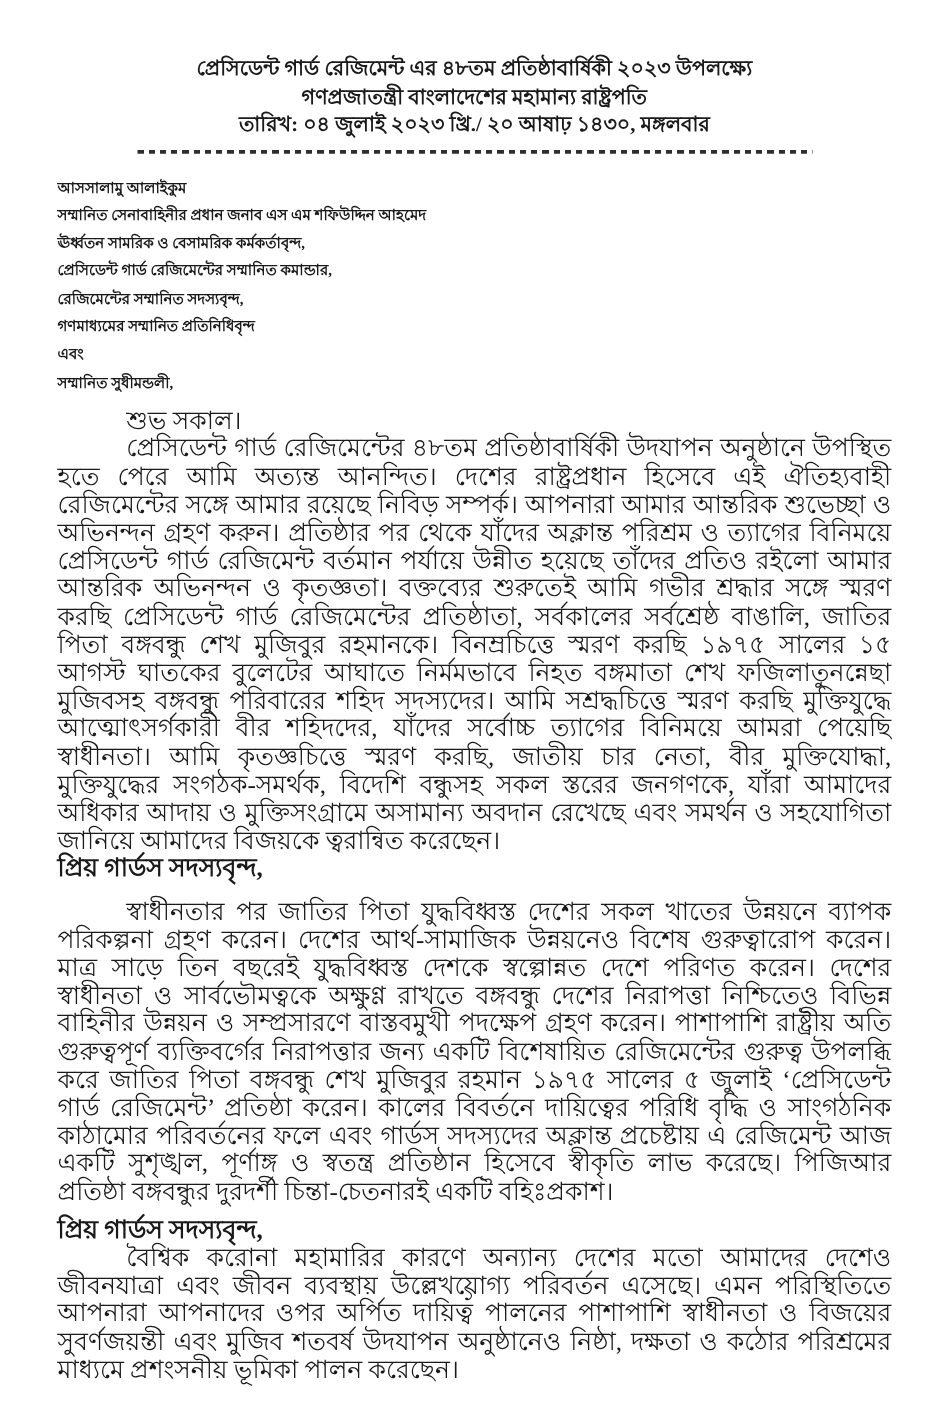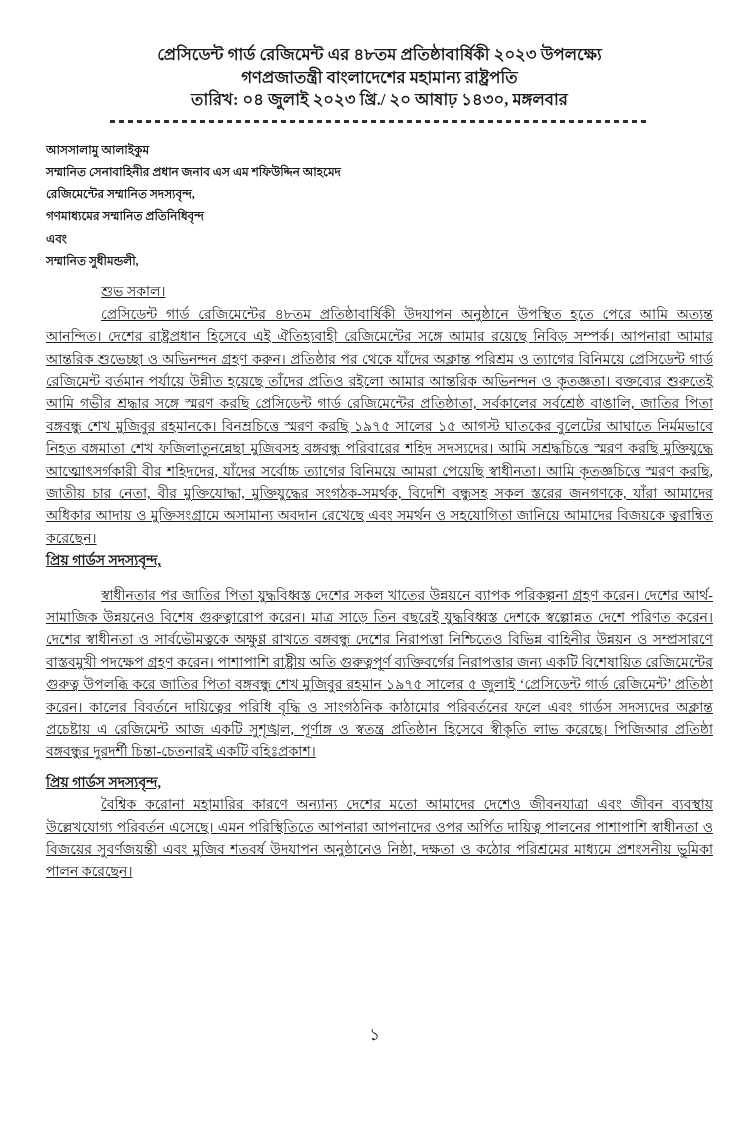--- a/index.html
+++ b/index.html
@@ -35,24 +35,23 @@
     background: repeating-linear-gradient(90deg, #2e2e2e 0 5px, transparent 5px 9px);
   }
   
   .salutation {
     font-weight: 700;
     font-size: 12px;
     line-height: 22.3px;
   }
   
   .body-copy {
-    font-size: 14px;
+    font-size: 20px;
     line-height: 22.4px;
     text-align: justify;
-    text-decoration: underline;
   }
   .body-copy p { margin: 0; }
   .greeting {
     margin-top: 9px !important;
     text-indent: 55px;
     text-align: left;
   }
   .para { text-indent: 55px; }
   .address {
     font-weight: 700;
@@ -79,20 +78,22 @@
     <div class="h-line">প্রেসিডেন্ট গার্ড রেজিমেন্ট এর ৪৮তম প্রতিষ্ঠাবার্ষিকী ২০২৩ উপলক্ষ্যে</div>
     <div class="h-line">গণপ্রজাতন্ত্রী বাংলাদেশের মহামান্য রাষ্ট্রপতি</div>
     <div class="h-line">তারিখ: ০৪ জুলাই ২০২৩ খ্রি./ ২০ আষাঢ় ১৪৩০, মঙ্গলবার</div>
   </header>
 
   <div class="separator"></div>
 
   <section class="salutation">
     <div>আসসালামু আলাইকুম</div>
     <div>সম্মানিত সেনাবাহিনীর প্রধান জনাব এস এম শফিউদ্দিন আহমেদ</div>
+    <div>ঊর্ধ্বতন সামরিক ও বেসামরিক কর্মকর্তাবৃন্দ,</div>
+    <div>প্রেসিডেন্ট গার্ড রেজিমেন্টের সম্মানিত কমান্ডার,</div>
     <div>রেজিমেন্টের সম্মানিত সদস্যবৃন্দ,</div>
     <div>গণমাধ্যমের সম্মানিত প্রতিনিধিবৃন্দ</div>
     <div>এবং</div>
     <div>সম্মানিত সুধীমন্ডলী,</div>
   </section>
 
   <section class="body-copy">
     <p class="greeting">শুভ সকাল।</p>
     <p class="para">প্রেসিডেন্ট গার্ড রেজিমেন্টের ৪৮তম প্রতিষ্ঠাবার্ষিকী উদযাপন অনুষ্ঠানে উপস্থিত হতে পেরে আমি অত্যন্ত আনন্দিত। দেশের রাষ্ট্রপ্রধান হিসেবে এই ঐতিহ্যবাহী রেজিমেন্টের সঙ্গে আমার রয়েছে নিবিড় সম্পর্ক। আপনারা আমার আন্তরিক শুভেচ্ছা ও অভিনন্দন গ্রহণ করুন। প্রতিষ্ঠার পর থেকে যাঁদের অক্লান্ত পরিশ্রম ও ত্যাগের বিনিময়ে প্রেসিডেন্ট গার্ড রেজিমেন্ট বর্তমান পর্যায়ে উন্নীত হয়েছে তাঁদের প্রতিও রইলো আমার আন্তরিক অভিনন্দন ও কৃতজ্ঞতা। বক্তব্যের শুরুতেই আমি গভীর শ্রদ্ধার সঙ্গে স্মরণ করছি প্রেসিডেন্ট গার্ড রেজিমেন্টের প্রতিষ্ঠাতা, সর্বকালের সর্বশ্রেষ্ঠ বাঙালি, জাতির পিতা বঙ্গবন্ধু শেখ মুজিবুর রহমানকে। বিনম্রচিত্তে স্মরণ করছি ১৯৭৫ সালের ১৫ আগস্ট ঘাতকের বুলেটের আঘাতে নির্মমভাবে নিহত বঙ্গমাতা শেখ ফজিলাতুনন্নেছা মুজিবসহ বঙ্গবন্ধু পরিবারের শহিদ সদস্যদের। আমি সশ্রদ্ধচিত্তে স্মরণ করছি মুক্তিযুদ্ধে আত্মোৎসর্গকারী বীর শহিদদের, যাঁদের সর্বোচ্চ ত্যাগের বিনিময়ে আমরা পেয়েছি স্বাধীনতা। আমি কৃতজ্ঞচিত্তে স্মরণ করছি, জাতীয় চার নেতা, বীর মুক্তিযোদ্ধা, মুক্তিযুদ্ধের সংগঠক-সমর্থক, বিদেশি বন্ধুসহ সকল স্তরের জনগণকে, যাঁরা আমাদের অধিকার আদায় ও মুক্তিসংগ্রামে অসামান্য অবদান রেখেছে এবং সমর্থন ও সহযোগিতা জানিয়ে আমাদের বিজয়কে ত্বরান্বিত করেছেন।</p>
     <p class="address">প্রিয় গার্ডস সদস্যবৃন্দ,</p>

